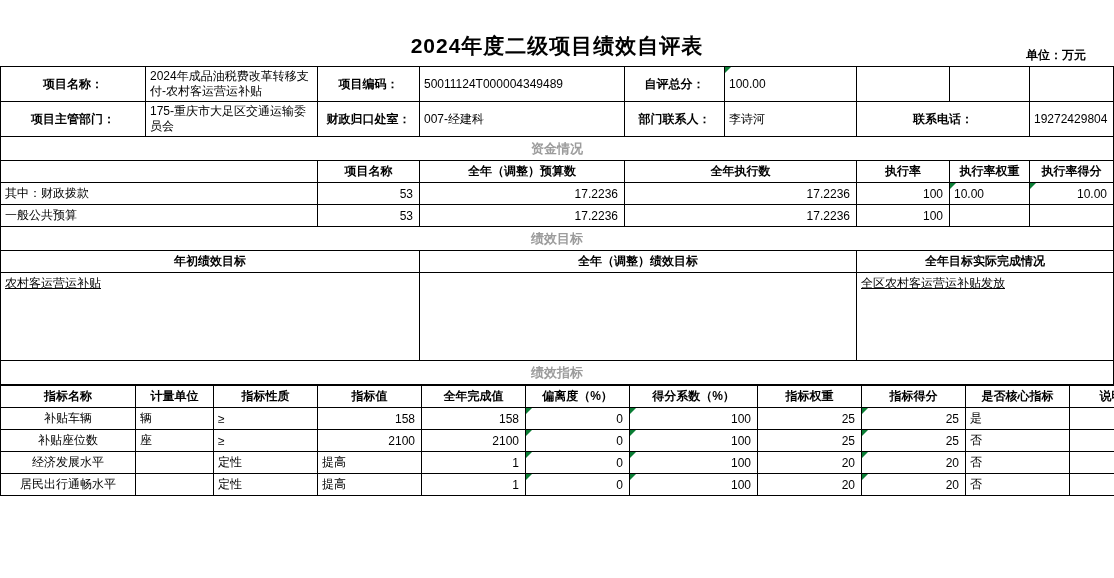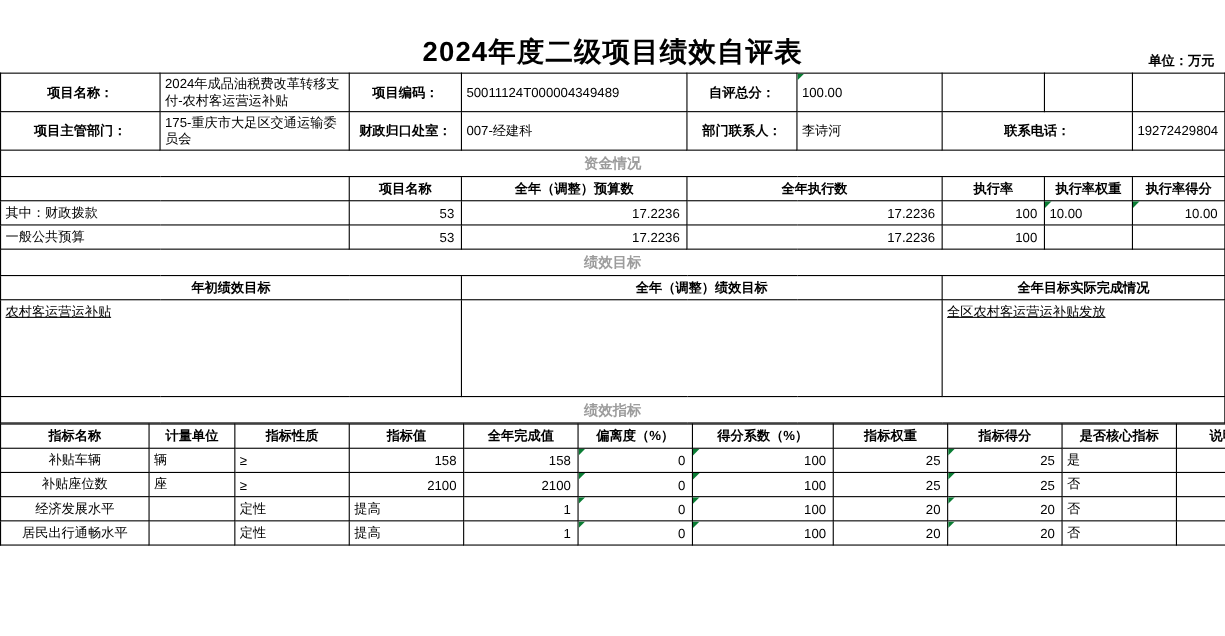--- a/index.html
+++ b/index.html
@@ -22,31 +22,31 @@
     box-sizing: border-box;
   }
   .title-row {
     height: 44px;
     display: flex;
     align-items: center;
     justify-content: center;
     border-bottom: none;
   }
   .doc-title {
-    font-size: 25px;
+    font-size: 21px;
     font-weight: bold;
     letter-spacing: 1px;
     margin-top: 48px;
   }
   .unit-row {
     height: 22px;
     display: flex;
     align-items: center;
     justify-content: flex-end;
-    padding-right: 10px;
+    padding-right: 28px;
     box-sizing: border-box;
   }
   .unit-text {
     font-size: 12px;
     font-weight: bold;
   }
   table {
     border-collapse: collapse;
     table-layout: fixed;
     width: 1113px;

